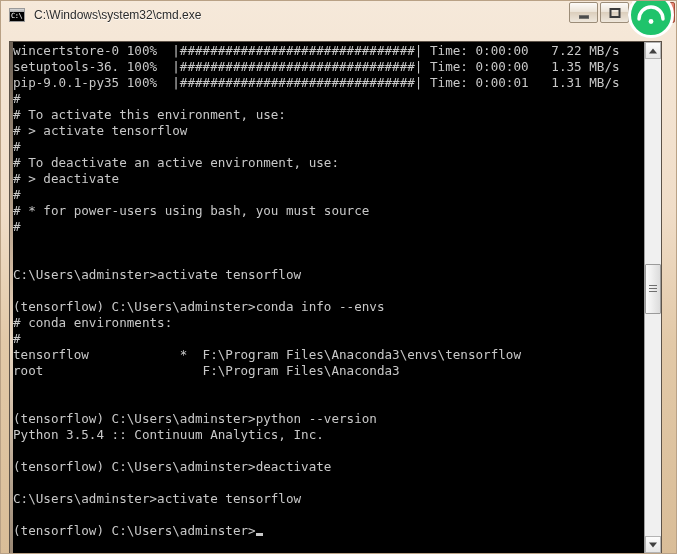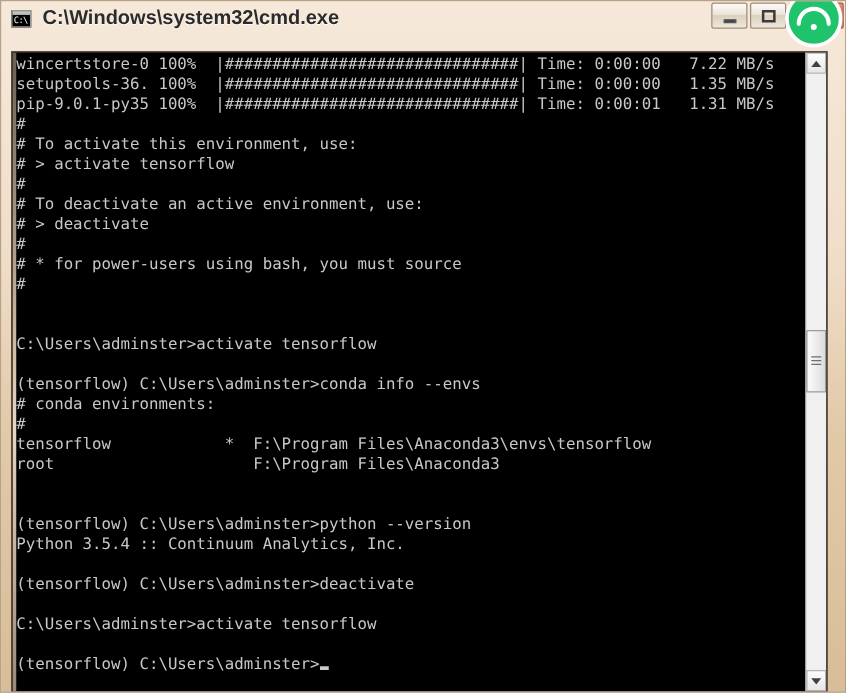--- a/index.html
+++ b/index.html
@@ -54,25 +54,24 @@
     font-family: "DejaVu Sans Mono", monospace;
     font-size: 7px;
     color: #ffffff;
     line-height: 9px;
     letter-spacing: -0.5px;
   }
 
   #title-text {
     margin-left: 9px;
     font-family: "Liberation Sans", sans-serif;
-    font-size: 16px;
+    font-size: 12px;
     color: #2b2b2b;
     text-shadow: 0 1px 0 rgba(255,255,255,0.85);
     white-space: nowrap;
-    font-weight: bold;
   }
 
   #winbuttons {
     position: absolute;
     right: 3px; top: 1px;
     display: flex;
     height: 21px;
   }
   .winbtn {
     width: 29px;

